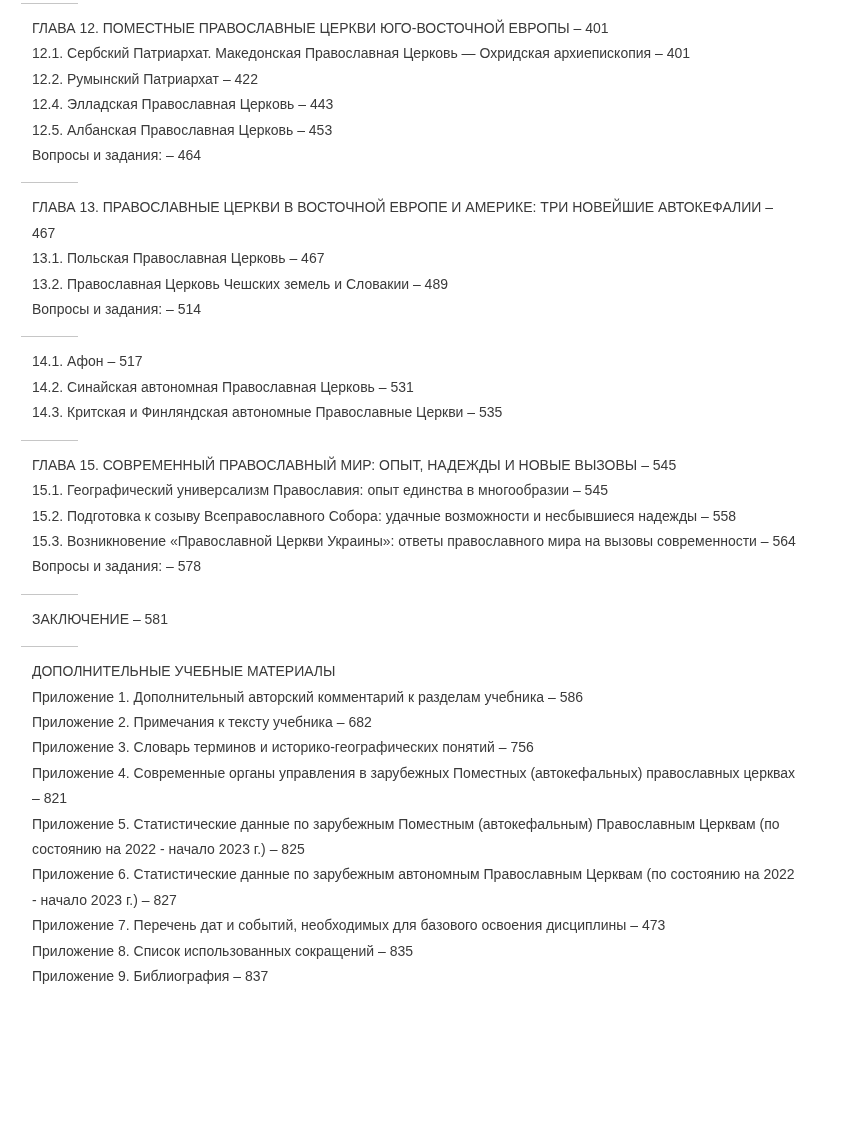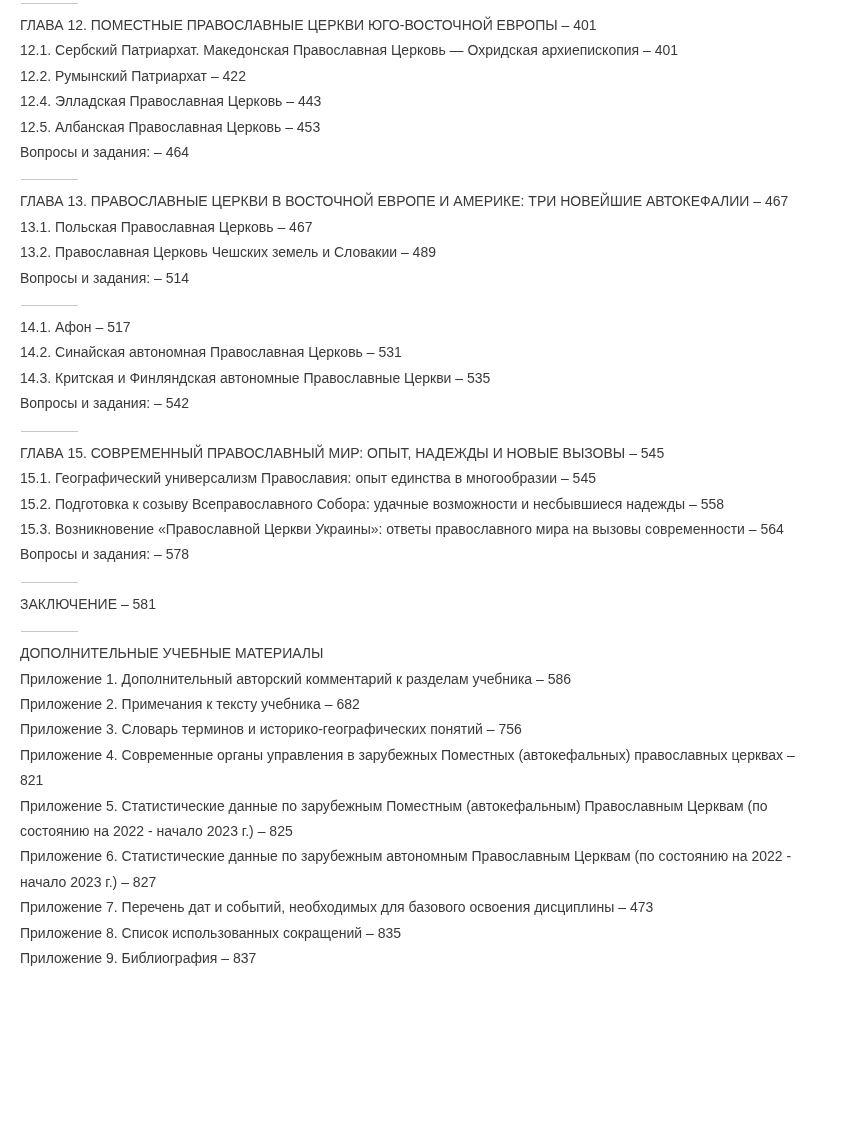--- a/index.html
+++ b/index.html
@@ -9,21 +9,21 @@
     overflow: hidden;
     background: var(--bg, #ffffff);
     font-family: "Liberation Sans", sans-serif;
   }
   .content {
     padding: 0 54px 0 20px;
     color: var(--text-color, #3a3a3a);
     font-size: 14px;
     line-height: 25.4px;
   }
-  .toc-section { margin: 0; padding: 0; }
+  .toc-section { margin: 12px; padding: 0; }
   .line { margin: 0; padding: 0; }
   .divider {
     width: 57px;
     height: 0;
     border: none;
     border-top: 1px solid var(--divider-color, #c6c6c6);
     margin: 14px 0 9px 1px;
   }
   .divider.first { margin-top: 3px; }
 </style>
@@ -100,52 +100,47 @@
     <p class="line">
       <span>14.2. Синайская автономная Православная Церковь</span>
       <span class="sep">–</span>
       <span>531</span>
     </p>
     <p class="line">
       <span>14.3. Критская и Финляндская автономные Православные Церкви</span>
       <span class="sep">–</span>
       <span>535</span>
     </p>
+  </section>
+
+  <hr class="divider">
+  <section class="toc-section">
+    <p class="line heading">
+      <span>ГЛАВА 15. СОВРЕМЕННЫЙ ПРАВОСЛАВНЫЙ МИР: ОПЫТ, НАДЕЖДЫ И НОВЫЕ ВЫЗОВЫ</span>
+      <span class="sep">–</span>
+      <span>545</span>
+    </p>
+    <p class="line">
+      <span>15.1. Географический универсализм Православия: опыт единства в многообразии</span>
+      <span class="sep">–</span>
+      <span>545</span>
+    </p>
+    <p class="line">
+      <span>15.2. Подготовка к созыву Всеправославного Собора: удачные возможности и несбывшиеся надежды</span>
+      <span class="sep">–</span>
+      <span>558</span>
+    </p>
+    <p class="line">
+      <span>15.3. Возникновение «Православной Церкви Украины»: ответы православного мира на вызовы современности</span>
+      <span class="sep">–</span>
+      <span>564</span>
+    </p>
     <p class="line">
       <span>Вопросы и задания:</span>
       <span class="sep">–</span>
-      <span>542</span>
-    </p>
-  </section>
-
-  <hr class="divider">
-  <section class="toc-section">
-    <p class="line heading">
-      <span>ГЛАВА 15. СОВРЕМЕННЫЙ ПРАВОСЛАВНЫЙ МИР: ОПЫТ, НАДЕЖДЫ И НОВЫЕ ВЫЗОВЫ</span>
-      <span class="sep">–</span>
-      <span>545</span>
-    </p>
-    <p class="line">
-      <span>15.1. Географический универсализм Православия: опыт единства в многообразии</span>
-      <span class="sep">–</span>
-      <span>545</span>
-    </p>
-    <p class="line">
-      <span>15.2. Подготовка к созыву Всеправославного Собора: удачные возможности и несбывшиеся надежды</span>
-      <span class="sep">–</span>
-      <span>558</span>
-    </p>
-    <p class="line">
-      <span>15.3. Возникновение «Православной Церкви Украины»: ответы православного мира на вызовы современности</span>
-      <span class="sep">–</span>
-      <span>564</span>
-    </p>
-    <p class="line">
-      <span>Вопросы и задания:</span>
-      <span class="sep">–</span>
       <span>578</span>
     </p>
   </section>
 
   <hr class="divider">
   <section class="toc-section">
     <p class="line heading">
       <span>ЗАКЛЮЧЕНИЕ</span>
       <span class="sep">–</span>
       <span>581</span>

